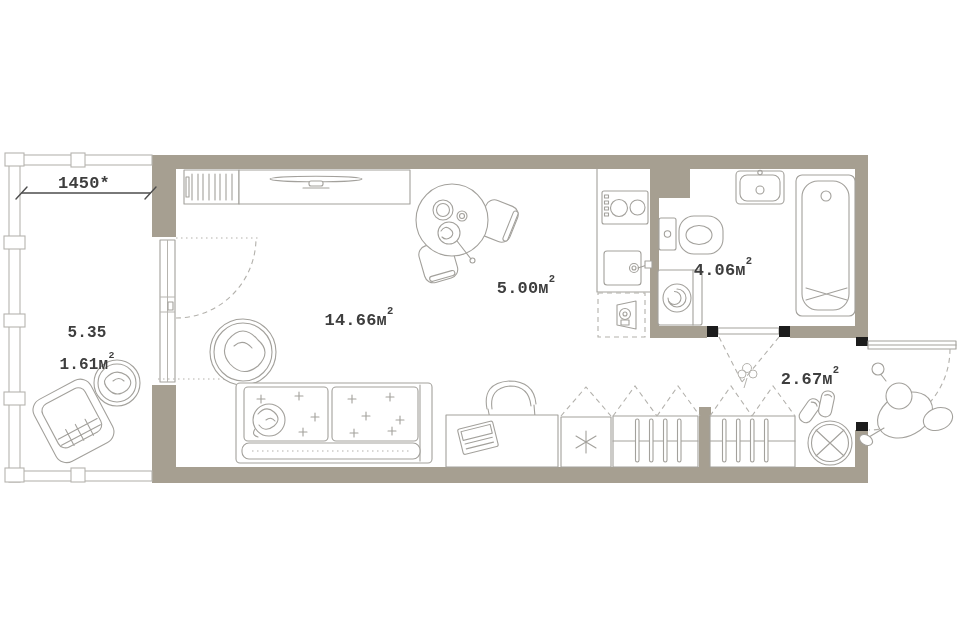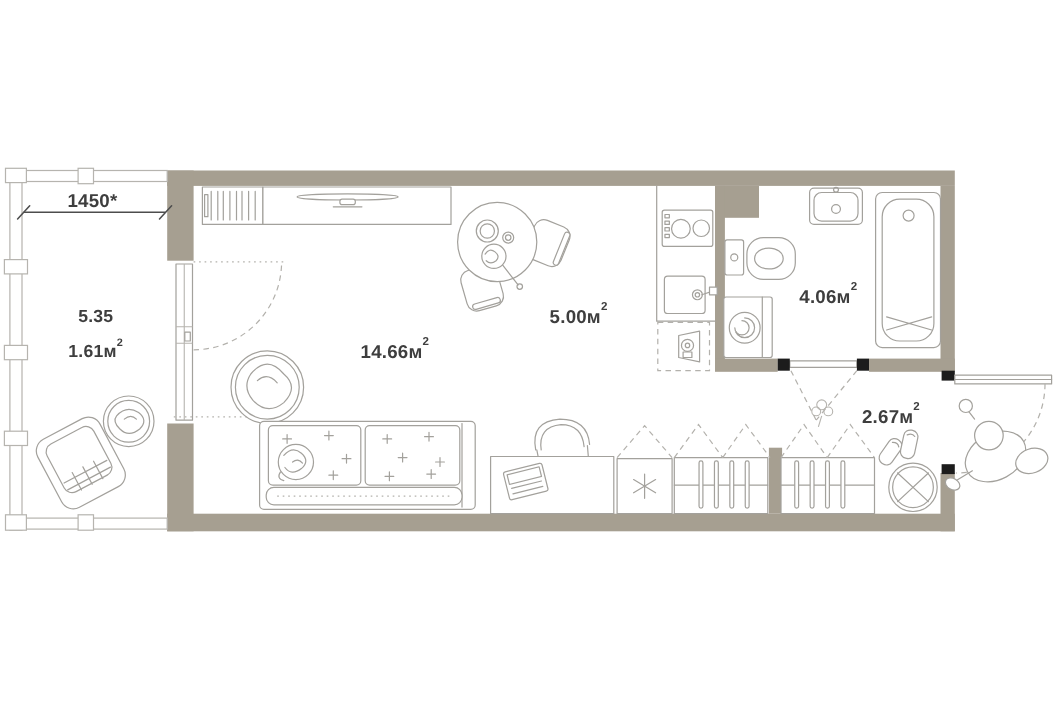--- a/index.html
+++ b/index.html
@@ -1,34 +1,34 @@
 <!DOCTYPE html>
 <html style="--wall: #a69f91; --line: #a3a19c; --line-light: #b6b4af; --dash: #b3b1ac; --text: #3e3e3e; --stop: #1c1c1c; --bg: #ffffff;"><head>
 <meta charset="utf-8">
 <style>
   :root{
     --wall:#a69f91; --line:#a3a19c; --line-light:#b6b4af; --dash:#b3b1ac;
     --text:#3e3e3e; --stop:#1c1c1c; --bg:#ffffff;
   }
   html,body{margin:0;padding:0;background:var(--bg);}
   .plan{position:relative;width:960px;height:640px;background:var(--bg);overflow:hidden;
-        font-family:Liberation Sans, sans-serif;}
+        font-family:Liberation Mono, monospace;}
   svg{position:absolute;left:0;top:0;}
   .wall{fill:var(--wall);stroke:none;}
   .furn{fill:#fff;stroke:var(--line);stroke-width:1.1;stroke-linejoin:round;}
   .nf{fill:none;stroke:var(--line);stroke-width:1.1;stroke-linejoin:round;stroke-linecap:round;}
   .lite{fill:none;stroke:var(--line-light);stroke-width:1;}
   .glz{fill:#fff;stroke:var(--line-light);stroke-width:1.1;}
   .dash{fill:none;stroke:var(--dash);stroke-width:1.1;stroke-dasharray:5 4;}
   .dots{fill:none;stroke:var(--dash);stroke-width:1.2;stroke-dasharray:1.5 3.5;}
   .dimln{fill:none;stroke:#4d4d4d;stroke-width:1.4;stroke-linecap:round;}
   .stopb{fill:var(--stop);}
   .area-label{position:absolute;transform:translate(-50%,-50%);font-weight:bold;
       font-size:17px;color:var(--text);white-space:nowrap;letter-spacing:.2px;}
-  .area-label.small{font-size:16px;}
+  .area-label.small{font-size:16px;margin-top:44px;}
   .area-label sup{font-size:62%;position:relative;top:-0.45em;}
 </style>
 </head>
 <body>
 
 <div class="plan">
 <svg width="960" height="640" viewBox="0 0 960 640">
 
   <g>
     <rect class="wall" x="152" y="155" width="716" height="14"></rect>
@@ -270,15 +270,15 @@
     <ellipse class="furn" cx="866" cy="440" rx="7" ry="5" transform="rotate(30 866 440)"></ellipse>
     <circle class="furn" cx="899" cy="396" r="13"></circle>
   </g>
 </svg>
 
   <div class="area-label" style="left:84px;top:183px;">1450*</div>
   <div class="area-label small" style="left:87px;top:289px;">5.35</div>
   <div class="area-label small" style="left:87px;top:320px;text-align:right;"><span>1.61м</span><sup>2</sup></div>
   <div class="area-label" style="left:359px;top:320px;"><span>14.66м</span><sup>2</sup></div>
   <div class="area-label" style="left:526px;top:288px;"><span>5.00м</span><sup>2</sup></div>
-  <div class="area-label" style="left:753px;top:270px;"><span>4.06м</span><sup>2</sup></div>
+  <div class="area-label" style="left:723px;top:270px;"><span>4.06м</span><sup>2</sup></div>
   <div class="area-label" style="left:810px;top:379px;"><span>2.67м</span><sup>2</sup></div>
 </div>
 
 </body></html>

